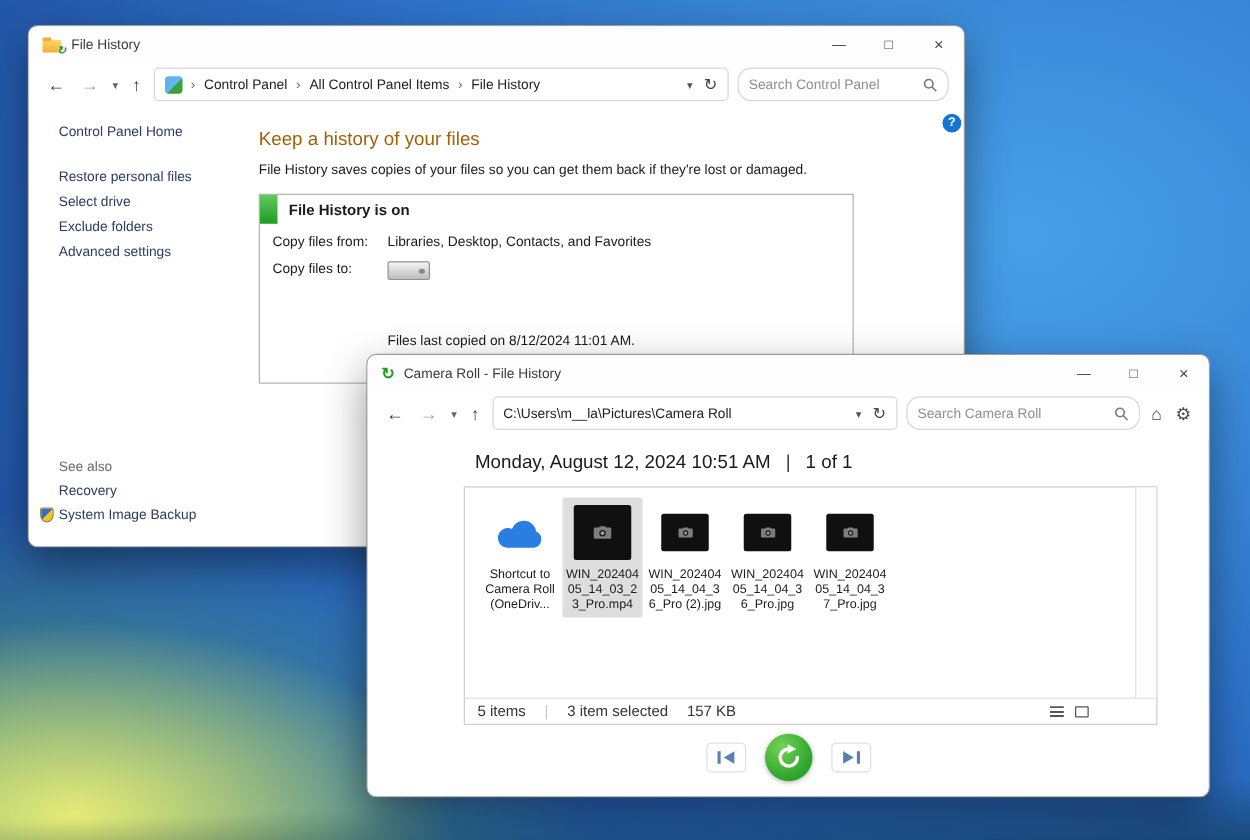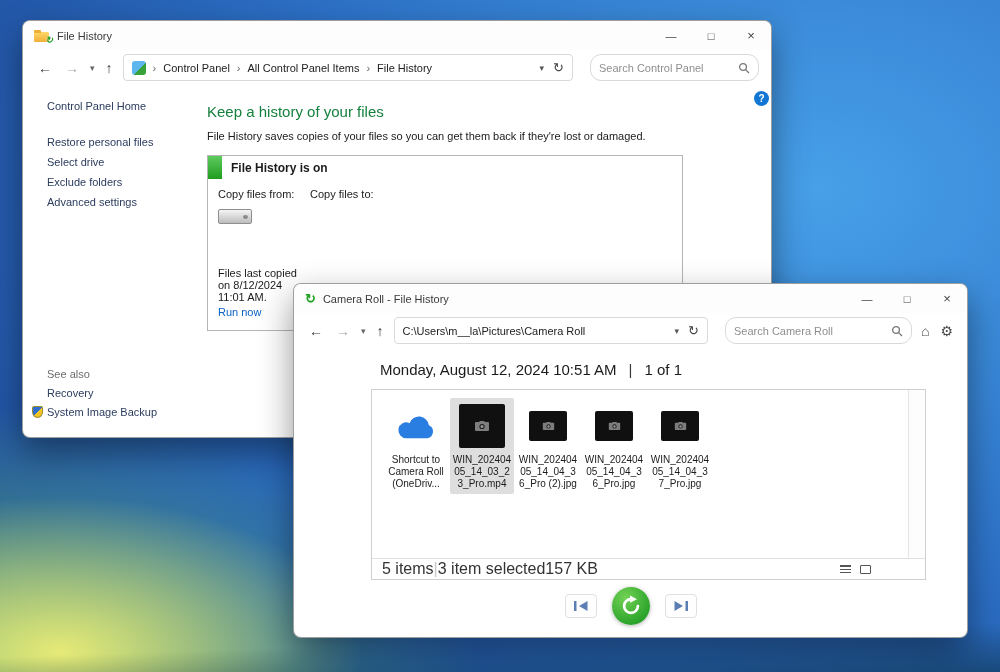--- a/index.html
+++ b/index.html
@@ -42,39 +42,39 @@
   .nav-chev { font-size:9px; color:#666; padding:0 1px; }
   .addrbar { flex:1; height:27px; border:1px solid #d9d9d9; border-radius:4px; background:#fff;
              display:flex; align-items:center; padding:0 8px; font-size:11px; color:#222; min-width:0; }
   .crumb-sep { color:#666; margin:0 7px; font-size:11px; }
   .crumb { white-space:nowrap; }
   .addr-right { margin-left:auto; display:flex; align-items:center; gap:9px; color:#555; }
   .addr-chev { font-size:9px; }
   .addr-refresh { font-size:13px; color:#444; }
   .addr-text { white-space:nowrap; overflow:hidden; }
   .searchbox { height:27px; border:1px solid #d9d9d9; border-radius:11px; background:#fff;
-               display:flex; align-items:center; padding:0 8px; font-size:11px; color:#8f8f8f;margin-left:10px; }
+               display:flex; align-items:center; padding:0 8px; font-size:11px; color:#8f8f8f; }
   #cp-window .searchbox { width:169px; }
   #cr-window .searchbox { width:187px; }
   .searchbox .mag { margin-left:auto; }
   .tool-icon { font-size:14px; color:#4a4a4a; padding:0 2px; }
 
   
   .cp-body { display:flex; height:calc(100% - 70px); }
   .sidebar { width:182px; position:relative; padding:11px 0 0 24px; font-size:11px; color:#2b3c5e; }
   .side-home { margin-bottom:24px; color:#2b3c5e; }
   .side-task { margin-bottom:8px; color:#2b3c5e; }
   .see-also { position:absolute; left:24px; bottom:10px; }
   .see-label { color:#6b6b6b; margin-bottom:7px; }
   .side-link { margin-bottom:7px; color:#2b3c5e; display:flex; align-items:center; }
   .shield-icon { width:11px; height:12px; margin-left:-15px; margin-right:4px; flex:0 0 auto;
       background:linear-gradient(135deg,#2f6fd0 0 50%, #f3c524 50% 100%);
       border-radius:2px 2px 50% 50%; border:1px solid #9a8a30; }
   .cp-main { flex:1; position:relative; padding:14px 24px 0 2px; font-size:11px; color:#1b1b1b; }
-  .cp-main h1 { margin:0 0 10px 0; font-size:15px; font-weight:400; color:#15803d; }
+  .cp-main h1 { margin:0 0 10px 0; font-size:15px; font-weight:400; color:#a16207; }
   .cp-desc { margin:0 0 13px 0; }
   .help-btn { position:absolute; top:2px; right:2px; width:15px; height:15px; border-radius:50%;
       background:#1277d4; color:#fff; font-size:10px; font-weight:bold;
       display:flex; align-items:center; justify-content:center; }
   .status-box { width:476px; border:1px solid #b5b5b5; background:#fff; }
   .status-head { display:flex; align-items:center; gap:9px; }
   .green-bar { width:14px; height:23px; background:linear-gradient(#5ecb5e,#1f9c1f); }
   .status-title { font-weight:bold; font-size:12px; color:#1b1b1b; }
   .status-grid { display:grid; grid-template-columns:80px 1fr; column-gap:12px; row-gap:9px;
                  padding:9px 10px 12px 10px; }
@@ -99,21 +99,21 @@
   .file-item { width:64px; padding:3px 2px 4px 2px; display:flex; flex-direction:column; align-items:center;
                font-size:10px; line-height:1.2; text-align:center; color:#1b1b1b; border-radius:2px; }
   .file-item.selected { background:#dedede; }
   .icon-area { height:50px; display:flex; align-items:center; justify-content:center; margin-bottom:3px; }
   .thumb { background:#101010; border-radius:2px; display:flex; align-items:center; justify-content:center; }
   .thumb.big { width:46px; height:44px; }
   .thumb.small { width:38px; height:30px; }
   .file-label { width:60px; }
   .file-label.mono-break { word-break:break-all; }
   .statusbar { height:21px; border-top:1px solid #e0e0e0; display:flex; align-items:center;
-               gap:0; padding:0 10px; font-size:16px; color:#333; }
+               gap:15px; padding:0 10px; font-size:12px; color:#333; }
   .sb-sep { color:#c8c8c8; }
   .sb-icons { margin-left:auto; display:flex; align-items:center; gap:9px; margin-right:44px; }
   .icon-list { width:11px; height:9px;
       background:repeating-linear-gradient(#555 0 1.5px, transparent 1.5px 3.5px); }
   .icon-thumbview { width:11px; height:9px; border:1.5px solid #555; border-radius:1px; }
 
   .cr-controls { display:flex; align-items:center; justify-content:center; gap:15px; margin-top:7px; }
   .media-btn { width:32px; height:24px; border:1px solid #e0e0e0; border-radius:4px; background:#fefefe;
                display:flex; align-items:center; justify-content:center; }
   .restore-btn { width:38px; height:38px; border-radius:50%;
@@ -189,20 +189,21 @@
         <h1>Keep a history of your files</h1>
         <p class="cp-desc">File History saves copies of your files so you can get them back if they're lost or damaged.</p>
 
         <div class="status-box">
           <div class="status-head">
             <span class="green-bar"></span>
             <span class="status-title">File History is on</span>
           </div>
           <div class="status-grid">
             <span>Copy files from:</span>
+            <span>Libraries, Desktop, Contacts, and Favorites</span>
             <span>Copy files to:</span>
             <div class="drive-row">
               <span class="drive-icon"></span>
             </div>
             <span></span>
             <div>
               <div class="last-copied">Files last copied on 8/12/2024 11:01 AM.</div>
               <a class="link" href="#">Run now</a>
             </div>
           </div>

